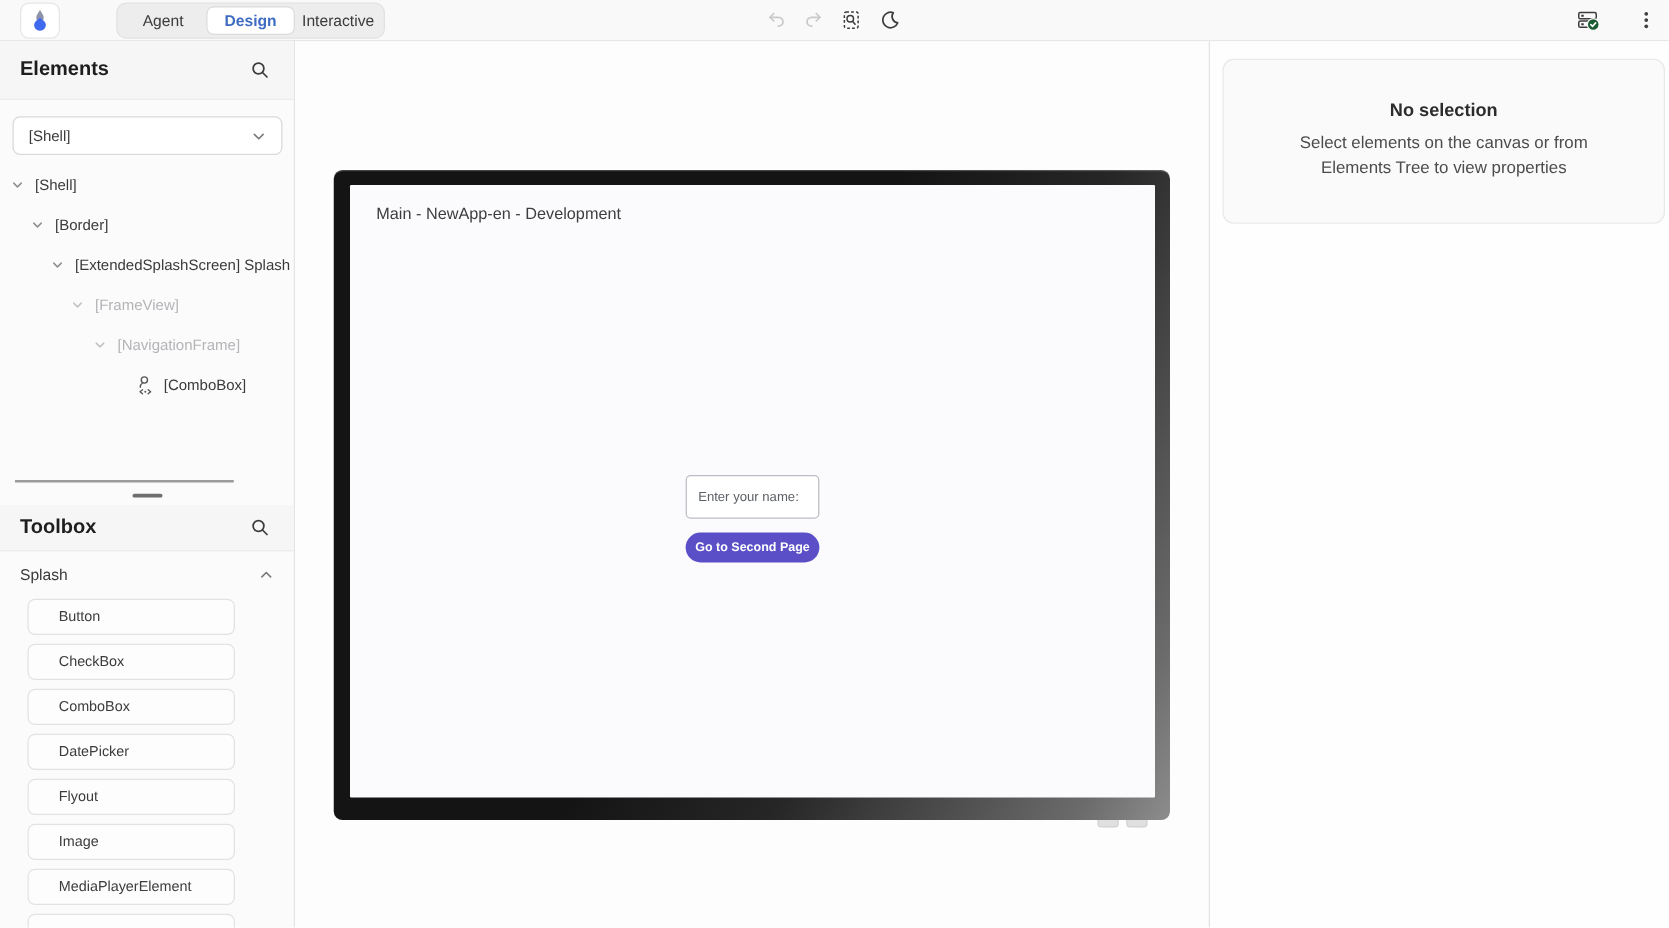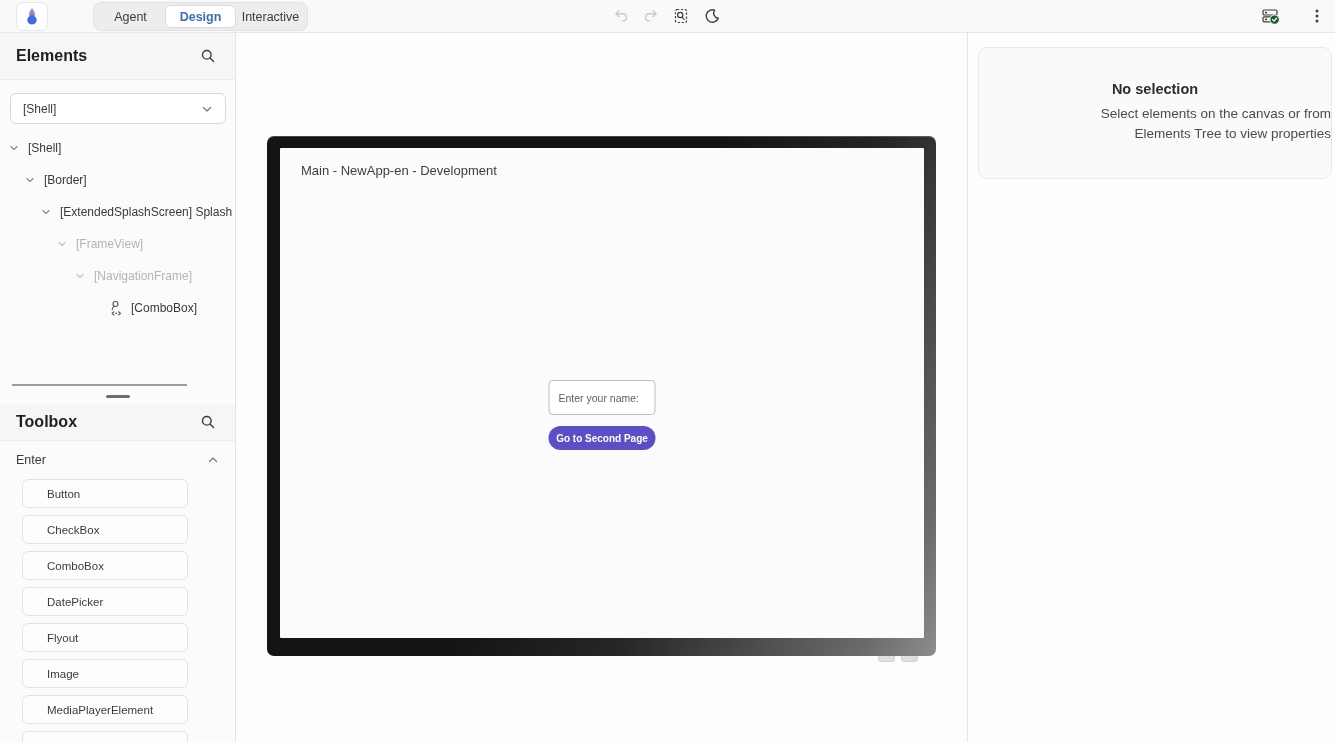--- a/index.html
+++ b/index.html
@@ -77,21 +77,21 @@
                  background:#5b4fc8; color:#fff; font-family:"Liberation Sans", sans-serif;
                  font-size:10px; font-weight:700; cursor:pointer; display:block; }
 
   
   .right-panel { position:absolute; left:967px; top:33px; width:368px; height:709px;
                  background:#fefefe; border-left:1px solid #e4e4e4;padding-left:16px; }
   .no-selection-card { position:absolute; left:10px; top:14px; right:3px; height:132px;
                        background:#fafafa; border:1px solid #e9e9e9; border-radius:9px;
                        text-align:center; padding-top:33px; }
   .ns-title { font-size:14.5px; font-weight:700; color:#2c2c2c; margin-bottom:7px; }
-  .ns-line { font-size:13.5px; color:#4c4c4c; line-height:20px;text-align:right; }
+  .ns-line { font-size:13.5px; color:#4c4c4c; line-height:20px; }
 
   svg { display:block; }
 </style>
 </head>
 <body>
 
 <div class="app">
 
   <header class="topbar">
     <button class="logo-btn">
@@ -258,21 +258,21 @@
         <span>
           <svg width="16" height="16" viewBox="0 0 16 16" fill="none" stroke="#3c3c3c" stroke-width="1.4" stroke-linecap="round">
             <circle cx="6.8" cy="6.8" r="4.3"></circle>
               <line x1="10.2" y1="10.2" x2="13.6" y2="13.6"></line>
           </svg>
         </span>
       </button>
     </div>
 
     <div class="section-row">
-      <span>Enter</span>
+      <span>Splash</span>
       <span>
         <svg width="12" height="12" viewBox="0 0 12 12" fill="none" stroke="#7a7a7a" stroke-width="1.3" stroke-linecap="round" stroke-linejoin="round">
           <path d="M2.5 7.5 L6 4 L9.5 7.5"></path>
         </svg>
       </span>
     </div>
 
     <div class="toolbox-items">
       <button class="tool-item">Button</button>
       <button class="tool-item">CheckBox</button>

